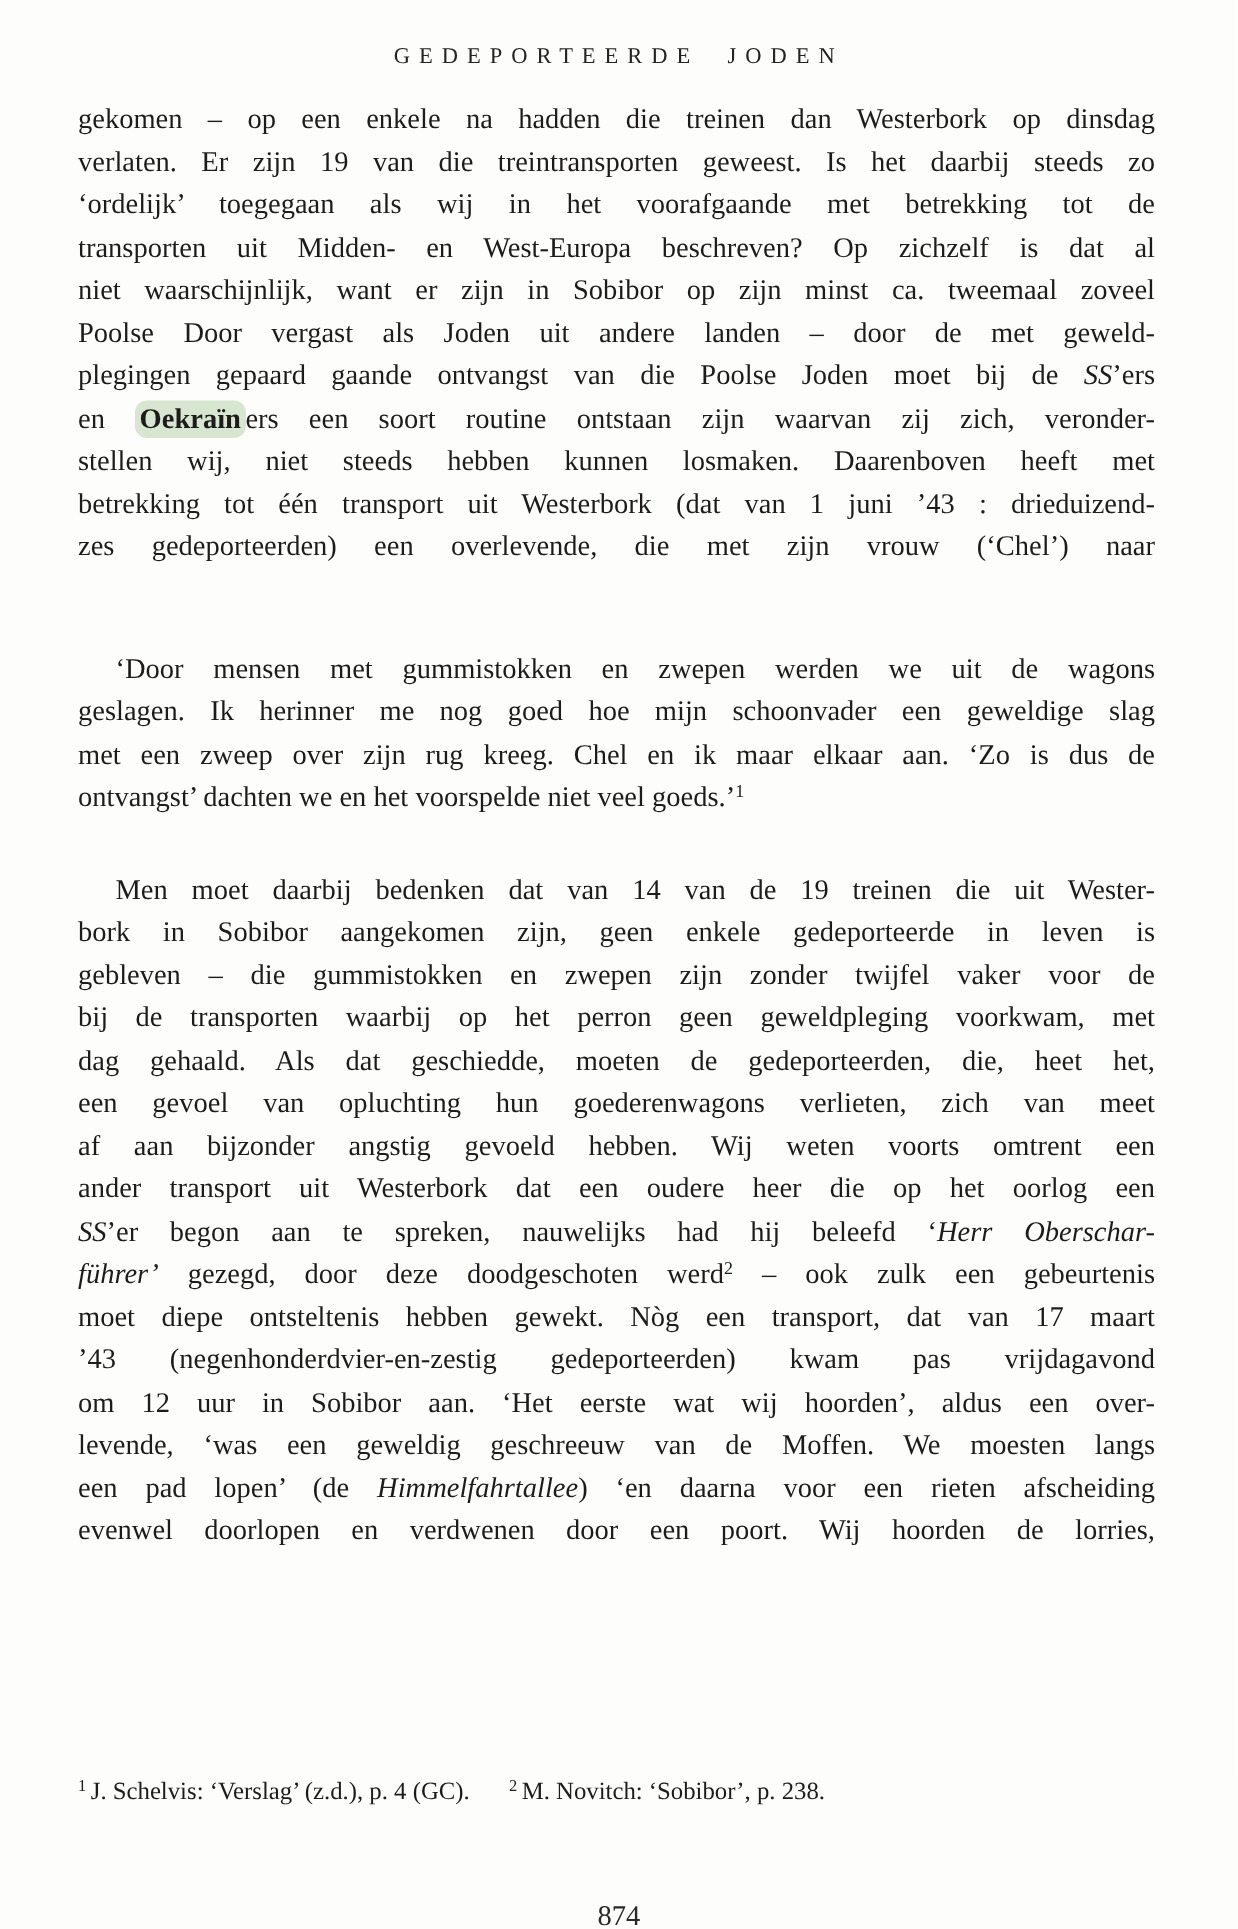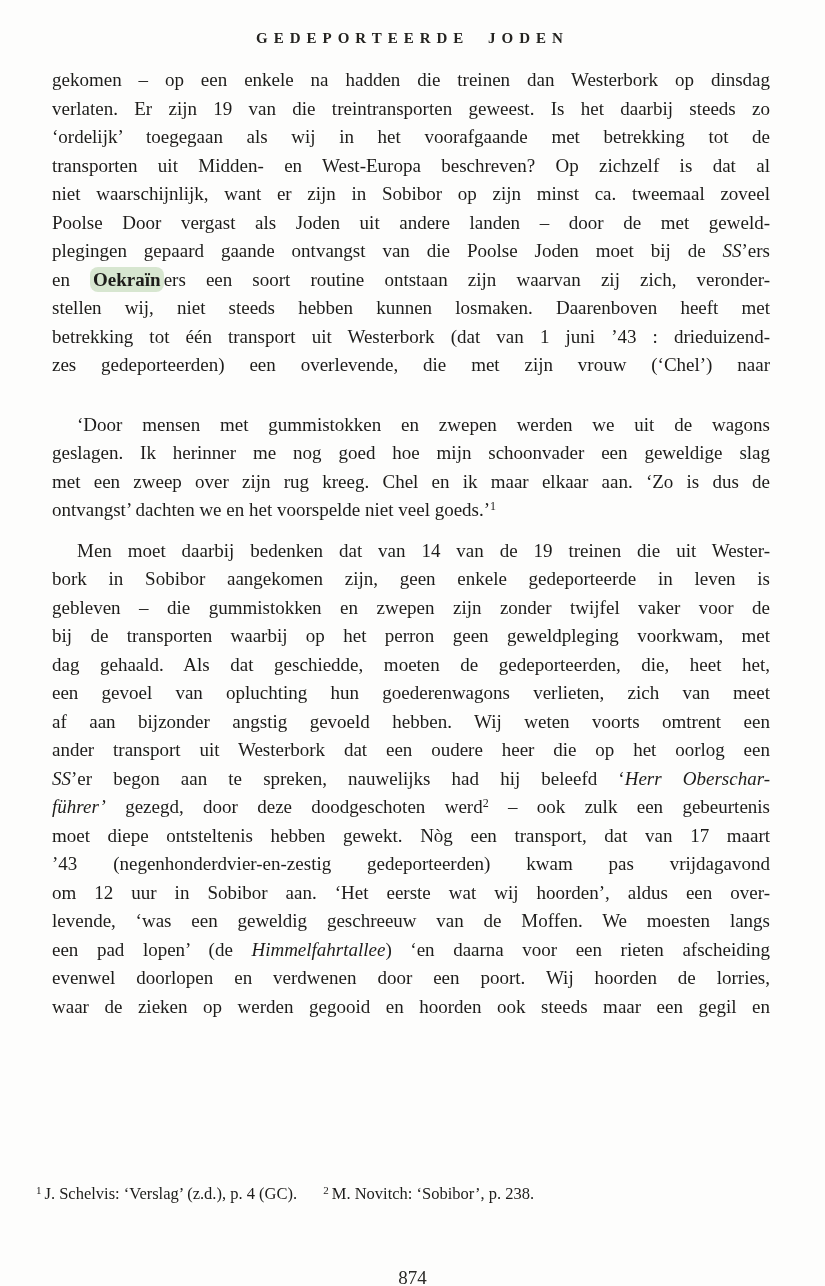--- a/index.html
+++ b/index.html
@@ -18,35 +18,35 @@
   }
   .page-header {
     position: absolute;
     top: 29px;
     left: 0;
     width: 100%;
     text-align: center;
   }
   .header-title {
     font-size: 15px;
-    font-weight: 700;
+    font-weight: 400;
     letter-spacing: 6px;
     word-spacing: 9px;
     color: #242320;
   }
   .body-text {
     position: absolute;
     top: 66px;
     left: 52px;
     width: 718px;
     font-size: 19px;
   }
   .block { display: block; }
-  .block.quote { margin-top: 31px; }
-  .block.para2 { margin-top: 12px; }
+  .block.quote { margin-top: 53px; }
+  .block.para2 { margin-top: 33px; }
   .line {
     text-align: justify;
     height: 28.5px;
     line-height: 28.5px;
     overflow: hidden;
     white-space: normal;
   }
   .line::after {
     content: "";
     display: inline-block;
@@ -65,21 +65,21 @@
   }
   .hl {
     background: var(--hl, #d7e6d0);
     border-radius: 8px;
     padding: 2px 3px;
     font-weight: bold;
   }
   .footnote-area {
     position: absolute;
     top: 1183px;
-    left: 36px;
+    left: 52px;
     width: 718px;
     font-size: 16.5px;
     line-height: 22px;
   }
   .footnote + .footnote { margin-left: 22px; }
   .fn-sup {
     font-size: 11px;
     position: relative;
     top: -5px;
     margin-right: 3px;
@@ -133,21 +133,20 @@
         <div class="line"><span class="">af aan bijzonder angstig gevoeld hebben. Wij weten voorts omtrent een</span></div>
         <div class="line"><span class="">ander transport uit Westerbork dat een oudere heer die op het oorlog een</span></div>
         <div class="line"><span class="it">SS</span><span class="">’er begon aan te spreken, nauwelijks had hij beleefd ‘</span><span class="it">Herr Oberschar-</span></div>
         <div class="line"><span class="it">führer’</span><span class=""> gezegd, door deze doodgeschoten werd</span><span class="sup">2</span><span class=""> – ook zulk een gebeurtenis</span></div>
         <div class="line"><span class="">moet diepe ontsteltenis hebben gewekt. Nòg een transport, dat van 17 maart</span></div>
         <div class="line"><span class="">’43 (negenhonderdvier-en-zestig gedeporteerden) kwam pas vrijdagavond</span></div>
         <div class="line"><span class="">om 12 uur in Sobibor aan. ‘Het eerste wat wij hoorden’, aldus een over-</span></div>
         <div class="line"><span class="">levende, ‘was een geweldig geschreeuw van de Moffen. We moesten langs</span></div>
         <div class="line"><span class="">een pad lopen’ (de </span><span class="it">Himmelfahrtallee</span><span class="">) ‘en daarna voor een rieten afscheiding</span></div>
         <div class="line"><span class="">evenwel doorlopen en verdwenen door een poort. Wij hoorden de lorries,</span></div>
-        <div class="line"><span class="">waar de zieken op werden gegooid en hoorden ook steeds maar een gegil en</span></div>
       </div>
     </div>
 
   <div class="footnote-area">
     <span class="footnote"><span class="fn-sup">1</span><span>J. Schelvis: ‘Verslag’ (z.d.), p. 4 (GC).</span></span>
     <span class="footnote"><span class="fn-sup">2</span><span>M. Novitch: ‘Sobibor’, p. 238.</span></span>
   </div>
 
   <div class="page-number">874</div>
 

